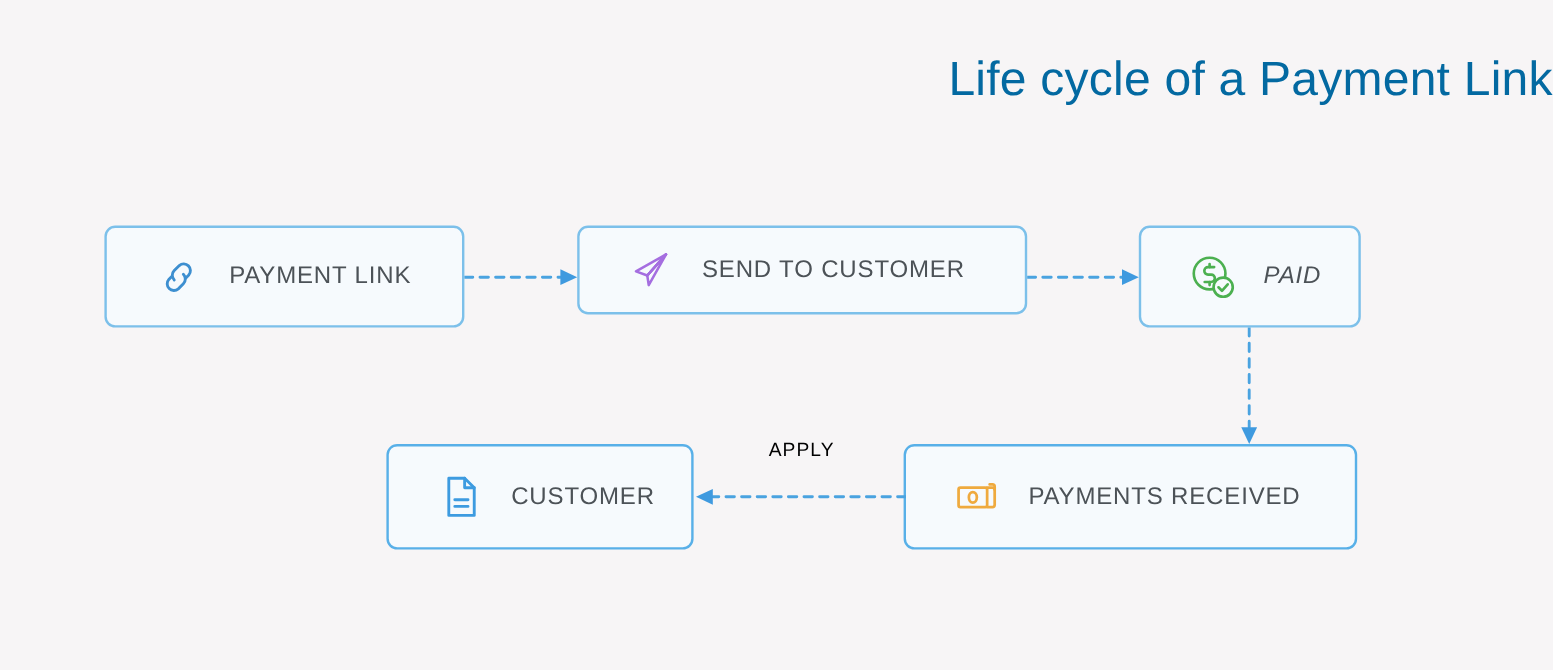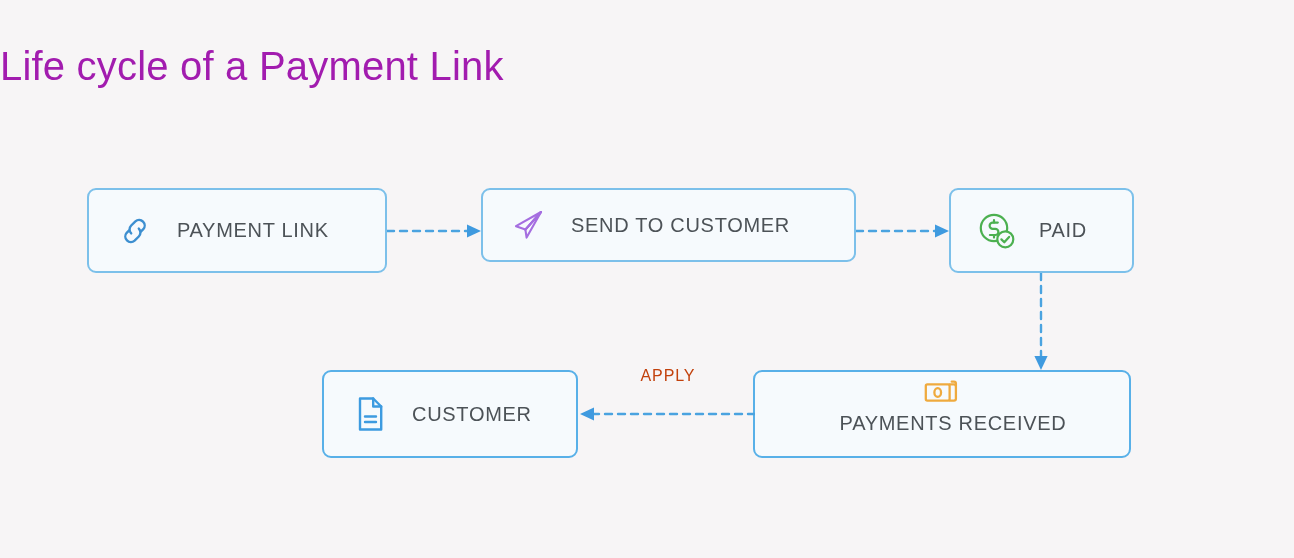--- a/index.html
+++ b/index.html
@@ -18,38 +18,38 @@
     width: 1294px;
     height: 558px;
   }
 
   
   .title {
     position: absolute;
     left: 0;
     top: 44px;
     width: 1294px;
-    text-align: left;
+    text-align: right;
     font-size: 40px;
     font-weight: 400;
-    color: #a21caf;
+    color: #0369a1;
     letter-spacing: 0.2px;
     white-space: nowrap;
   }
 
   
   .node {
     position: absolute;
     box-sizing: border-box;
     display: flex;
     align-items: center;
     background: #f6fafd;
     border: 2px solid #7cc0ea;
     border-radius: 9px;
-    padding: 0 26px;
+    padding: 0 40px;
   }
   .node.strong {
     border-color: #58b0e8;
     border-width: 2.5px;
   }
   .node .node-icon {
     flex: 0 0 auto;
     width: 40px;
     height: 40px;
     display: flex;
@@ -61,23 +61,23 @@
     margin-left: 22px;
     font-size: 20px;
     letter-spacing: 0.7px;
     color: #4c5257;
     white-space: nowrap;
   }
 
   
   #node-payment-link      { left: 87px;  top: 188px; width: 300px; height: 85px; }
   #node-send-to-customer  { left: 481px; top: 188px; width: 375px; height: 74px; }
-  #node-paid              { left: 949px; top: 188px; width: 185px; height: 85px; }
+  #node-paid              { left: 949px; top: 188px; width: 185px; height: 85px; font-style: italic; }
   #node-invoices          { left: 322px; top: 370px; width: 256px; height: 88px; }
-  #node-payments-received { left: 753px; top: 370px; width: 378px; height: 88px; flex-direction: column; }
+  #node-payments-received { left: 753px; top: 370px; width: 378px; height: 88px; }
 
   
   .connector {
     position: absolute;
   }
   .conn-h { height: 20px; }
   .conn-v { width: 20px; }
 
   #conn-link-to-send     { left: 387px; top: 221px; width: 96px;  }
   #conn-send-to-paid     { left: 856px; top: 221px; width: 95px;  }
@@ -85,21 +85,21 @@
   #conn-received-to-inv  { left: 578px; top: 404px; width: 177px; }
 
   .apply-label {
     position: absolute;
     left: 613px;
     top: 367px;
     width: 110px;
     text-align: center;
     font-size: 16px;
     letter-spacing: 0.9px;
-    color: #c2410c;
+    color: #000000;
     white-space: nowrap;
   }
 </style>
 </head>
 <body>
 
 <div id="stage">
 
   <div class="title">Life cycle of a Payment Link</div>
 

